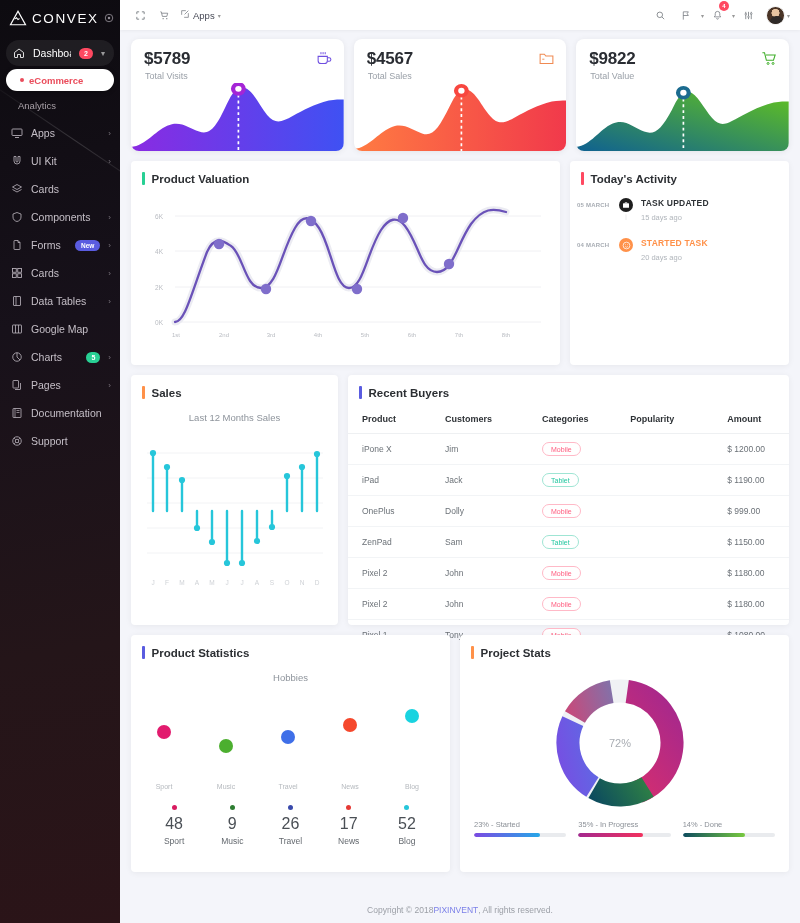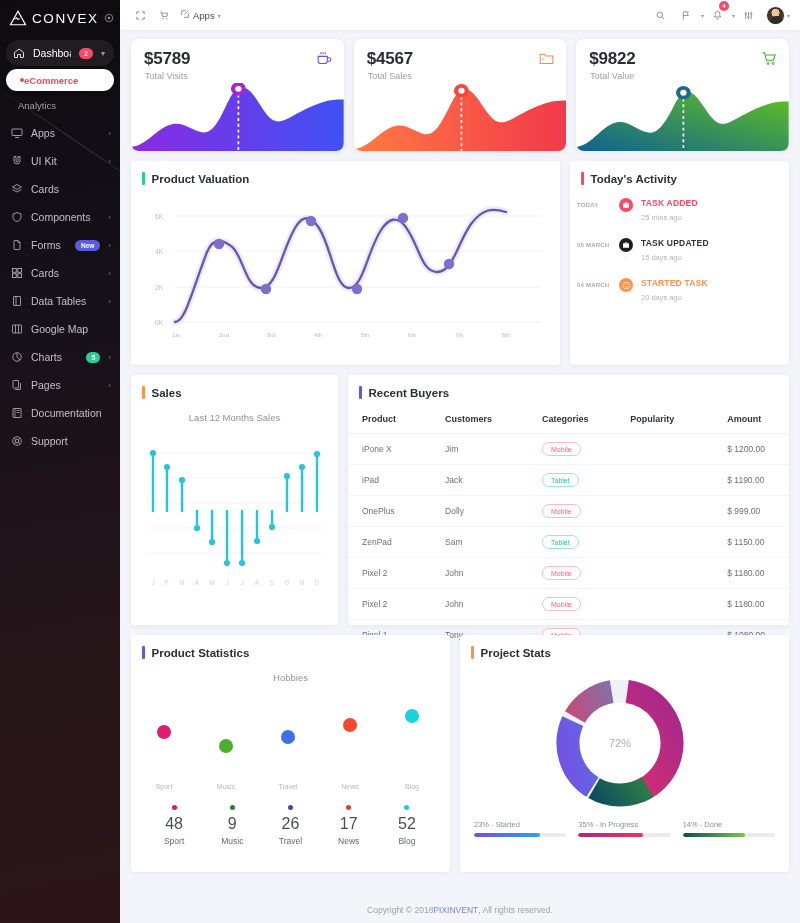--- a/index.html
+++ b/index.html
@@ -64,21 +64,21 @@
   }
   .badge-pill {
     font-size: 7px; color: #fff; border-radius: 8px;
     padding: 1px 5px; line-height: 9px; font-weight: bold;
   }
   .badge-red { background: #ff4961; }
   .badge-blue { background: #5a5ce0; border-radius: 8px; padding: 1px 6px; font-size: 6.5px; }
   .badge-green { background: #28d094; }
 
   .sub-item {
-    display: flex; align-items: center; 
+    display: flex; align-items: center; gap: 5px;
     height: 22px; margin: 3px 6px; padding-left: 12px;
     font-size: 9.5px; color: #a79fa6;
     border-radius: 11px;
   }
   .sub-item.sel {
     background: #fff; color: #ea4c5b; font-weight: 600;
     box-shadow: 0 1px 4px rgba(0,0,0,.35);
     padding-left: 14px;
   }
   .sub-dot { width: 4px; height: 4px; border-radius: 50%; background: #ea4c5b; flex: 0 0 4px; }
@@ -570,35 +570,20 @@
           </svg>
         </div>
 
         <div class="card act-card">
           <div class="card-title">
             <span class="tbar" style="background:#ff4961"></span>
             <span>Today's Activity</span>
           </div>
           <div class="act-list">
 
-            <div class="act-item">
-              <div class="act-when">TODAY</div>
-              <div class="act-line">
-                <div class="act-dot" style="background:#ff4961">
-                  <svg viewBox="0 0 24 24" width="8" height="8">
-                      <rect x="3" y="7" width="18" height="13" rx="1.5" fill="#fff"></rect>
-                      <path d="M9 7V5h6v2" fill="none" stroke="#fff" stroke-width="2"></path>
-                    </svg>
-                </div>
-              </div>
-              <div class="act-txt">
-                <div class="act-head" style="color:#ff4961">TASK ADDED</div>
-                <div class="act-time">25 mins ago</div>
-              </div>
-            </div>
 
 
             <div class="act-item">
               <div class="act-when">05 MARCH</div>
               <div class="act-line">
                 <div class="act-dot" style="background:#1e1e1e">
                   <svg viewBox="0 0 24 24" width="8" height="8">
                       <rect x="3" y="7" width="18" height="13" rx="1.5" fill="#fff"></rect>
                       <path d="M9 7V5h6v2" fill="none" stroke="#fff" stroke-width="2"></path>
                     </svg>

